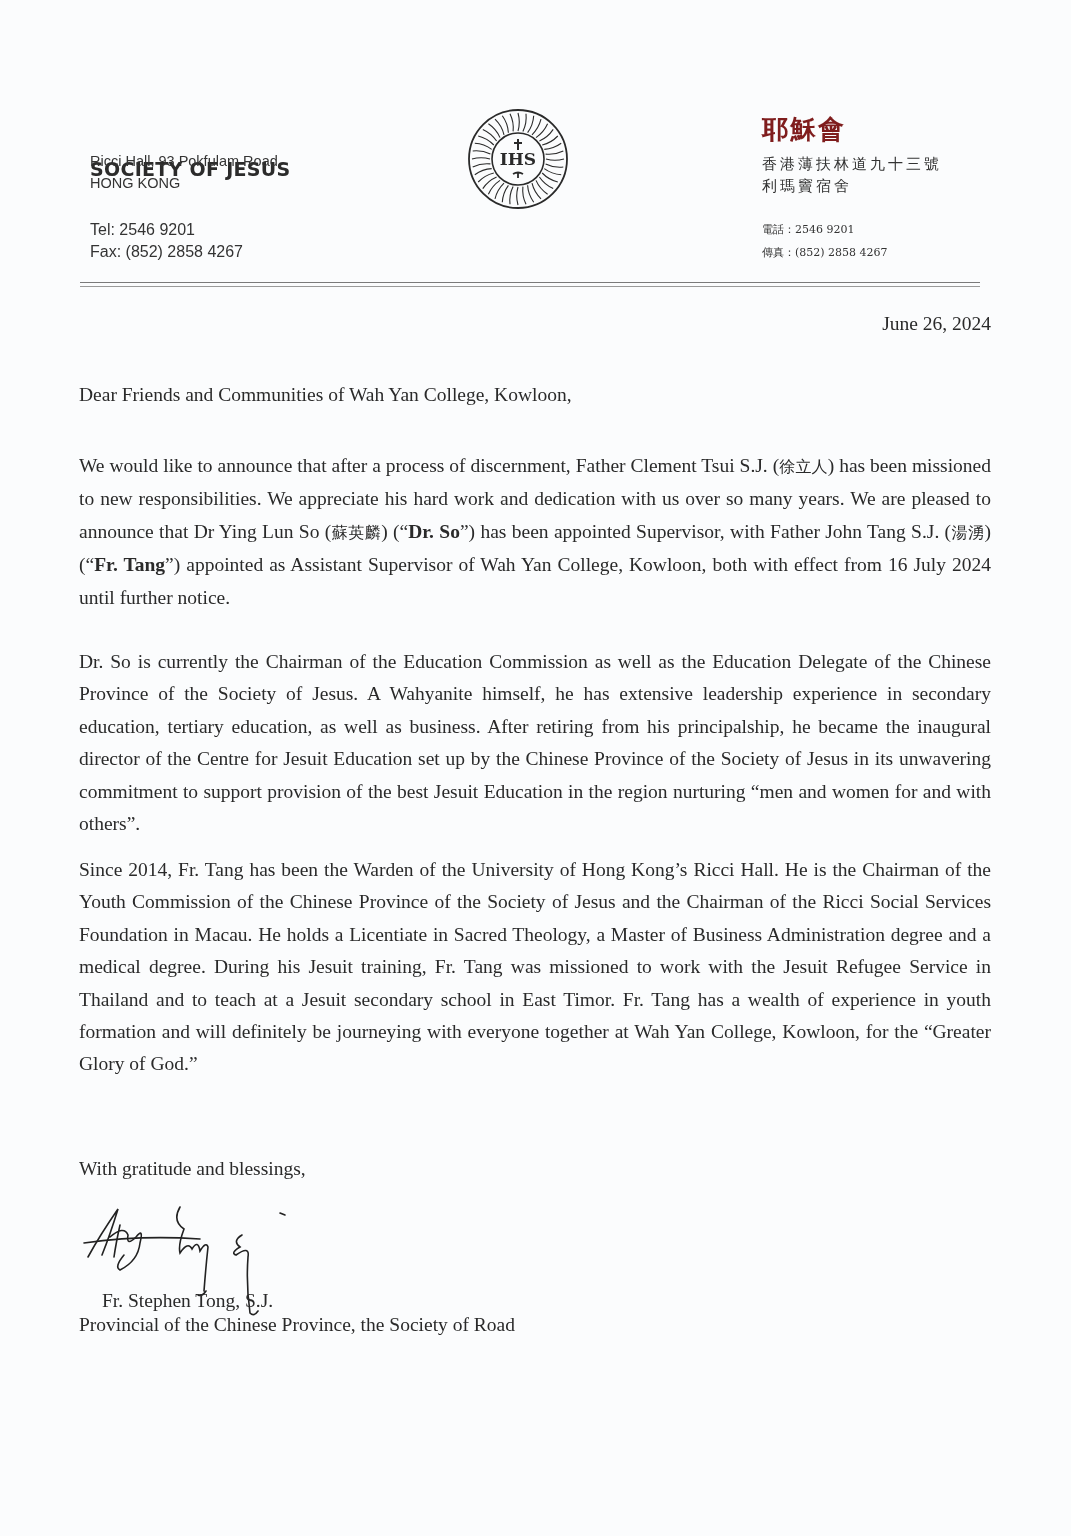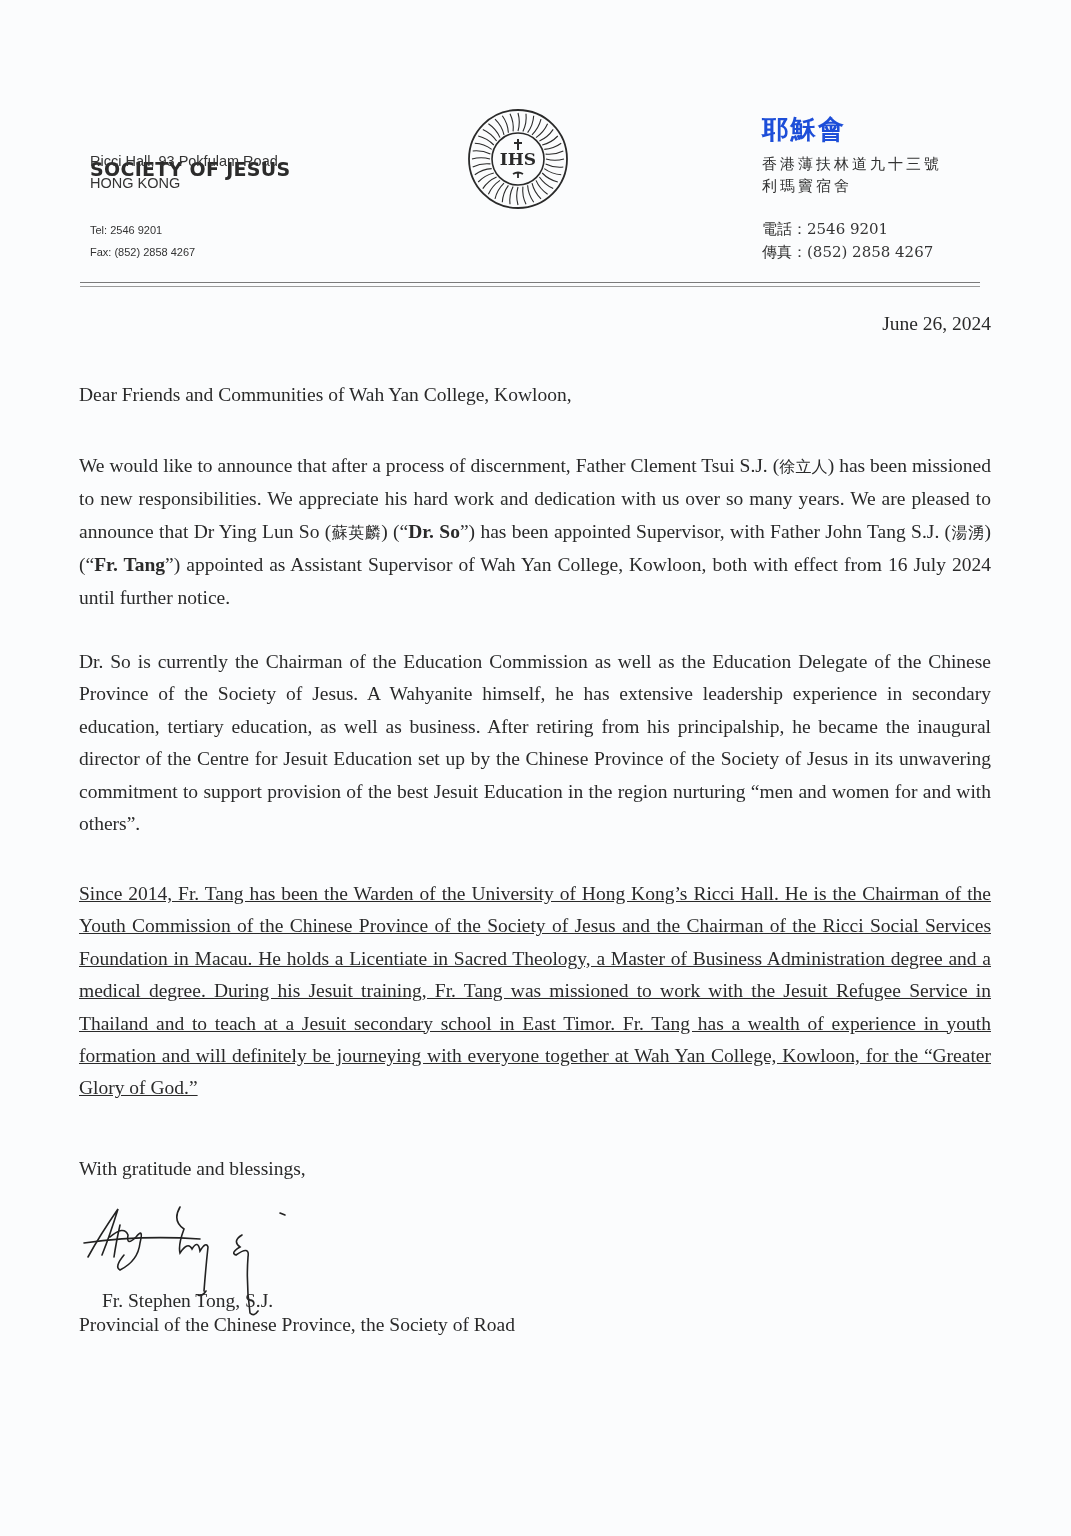--- a/index.html
+++ b/index.html
@@ -18,36 +18,36 @@
     margin-top: 48px;
   }
   .lh-addr {
     position: absolute; left: 90px; top: 150px;
     font-family: "Liberation Sans", sans-serif;
     font-size: 14.5px; line-height: 22px; color: #333;
   }
   .lh-contact {
     position: absolute; left: 90px; top: 219px;
     font-family: "Liberation Sans", sans-serif;
-    font-size: 11px; line-height: 22px; color: #333;
+    font-size: 16px; line-height: 22px; color: #333;
   }
   .lh-zh-title {
     position: absolute; left: 762px; top: 112px;
     font-family: "DejaVu Serif", serif;
-    font-size: 26px; font-weight: bold; color: #1d4ed8; letter-spacing: 2px;
+    font-size: 26px; font-weight: bold; color: #7f1d1d; letter-spacing: 2px;
   }
   .lh-zh-addr {
     position: absolute; left: 762px; top: 153px;
     font-family: "DejaVu Serif", serif;
     font-size: 15px; line-height: 22px; letter-spacing: 3px; color: #333;
   }
   .lh-zh-contact {
     position: absolute; left: 762px; top: 218px;
     font-family: "DejaVu Serif", serif;
-    font-size: 15px; line-height: 23px; color: #333;
+    font-size: 11px; line-height: 23px; color: #333;
   }
   .seal {
     position: absolute; left: 467px; top: 108px; width: 102px; height: 102px;
   }
   .rule {
     position: absolute; left: 80px; width: 900px; height: 1px;
     background: #7a7a7a;
   }
   .r1 { top: 282px; }
   .r2 { top: 286px; background: #9a9a9a; }
@@ -58,21 +58,21 @@
     font-size: 19.5px; color: #2a2a2a;
   }
   .date { top: 313px; text-align: right; }
   .salutation { top: 384px; }
   .para {
     line-height: 32.4px;
     text-align: justify;
   }
   .p1 { top: 450px; }
   .p2 { top: 646px; }
-  .p3 { top: 878px; text-decoration: underline; }
+  .p3 { top: 854px; }
   .closing { top: 1158px; }
   .sig-name { top: 1287px; line-height: 28px; margin-left: 23px; }
   .sig-title { top: 1311px; line-height: 28px; }
   .signature {
     position: absolute; left: 80px; top: 1195px; width: 310px; height: 130px;
   }
   .zh-inline { font-family: "DejaVu Serif", serif; font-size: 16px; margin-top: 25px; }
   b { font-weight: bold; }
 </style>
 </head>

